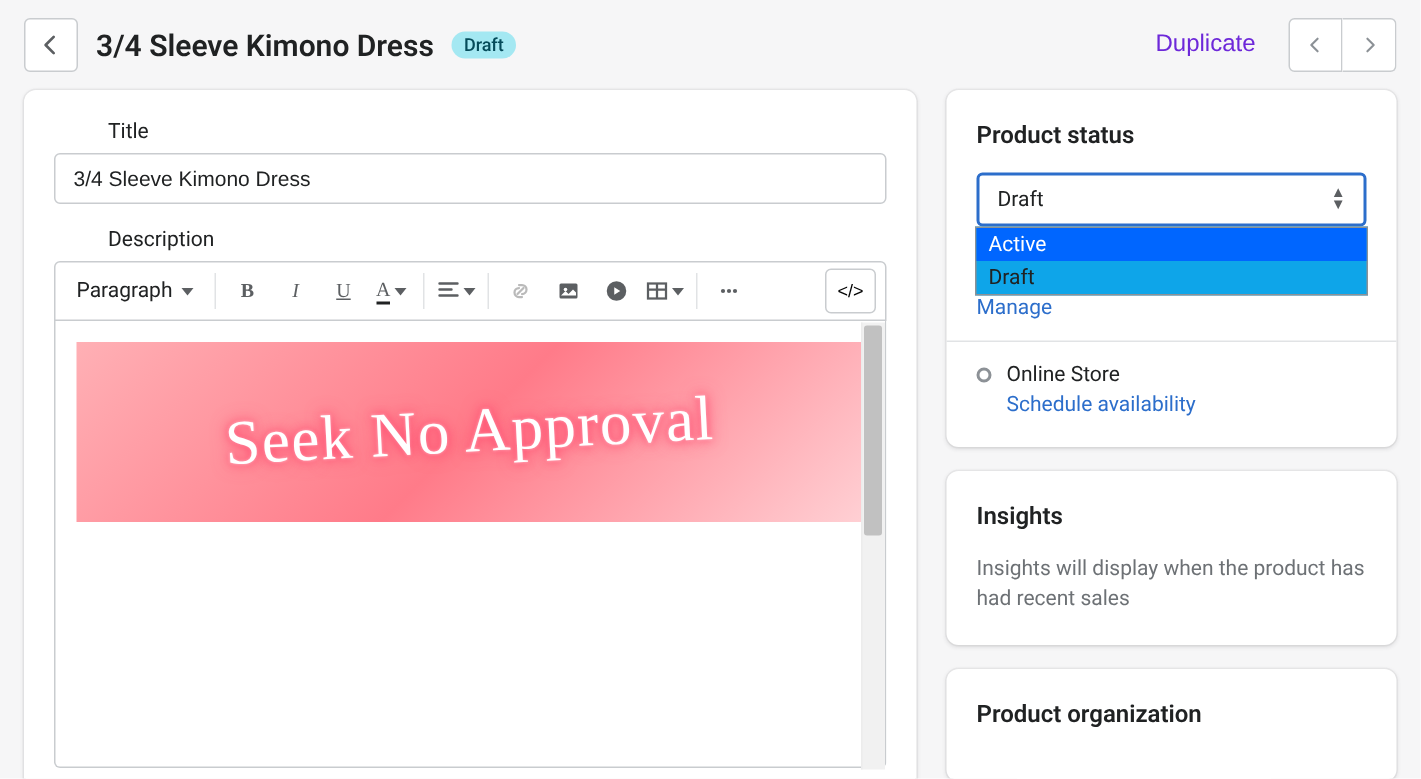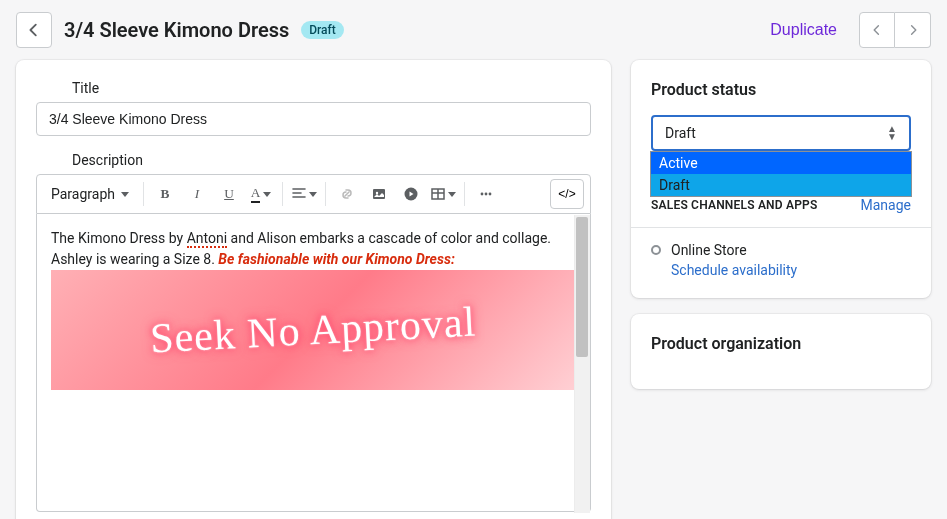--- a/index.html
+++ b/index.html
@@ -330,23 +330,20 @@
               <circle cx="12" cy="8" r="1.4" fill="#5c5f62"></circle>
             </svg>
         </button>
         <div class="toolbar-right">
           <button class="rte-html">&lt;/&gt;</button>
         </div>
       </div>
 
       <div class="rte-body-wrap">
         <div class="rte-body">
-          <p>
-            <span>The Kimono Dress by </span><span class="spell">Antoni</span><span> and Alison embarks a cascade of color and collage. Ashley is wearing a Size 8. </span><span class="highlight">Be fashionable with our Kimono Dress:</span>
-          </p>
           <div class="neon">
             <span class="neon-text">Seek No Approval</span>
           </div>
         </div>
         <div class="rte-scrollbar">
           <div class="rte-scroll-thumb"></div>
         </div>
       </div>
     </div>
   </div>
@@ -361,29 +358,32 @@
             <span>▲</span>
               <span>▼</span>
           </span>
         </div>
         <div class="dropdown">
           <div class="dropdown-option selected">Active</div>
           <div class="dropdown-option">Draft</div>
         </div>
       </div>
       <div class="section-row">
-        <span class="section-title">SALES CHANNELS AND APPS</span>
         <a class="link">Manage</a>
       </div>
       <div class="divider"></div>
       <div class="channel-row">
         <span class="status-dot"></span>
         <span>Online Store</span>
       </div>
       <a class="schedule-link">Schedule availability</a>
     </div>
 
+    <div class="card">
+      <h2 class="side-heading">Insights</h2>
+      <p class="muted">Insights will display when the product has had recent sales</p>
+    </div>
 
     <div class="card">
       <h2 class="side-heading" style="margin-bottom:16px">Product organization</h2>
     </div>
   </div>
 </div>
 
 </body></html>

